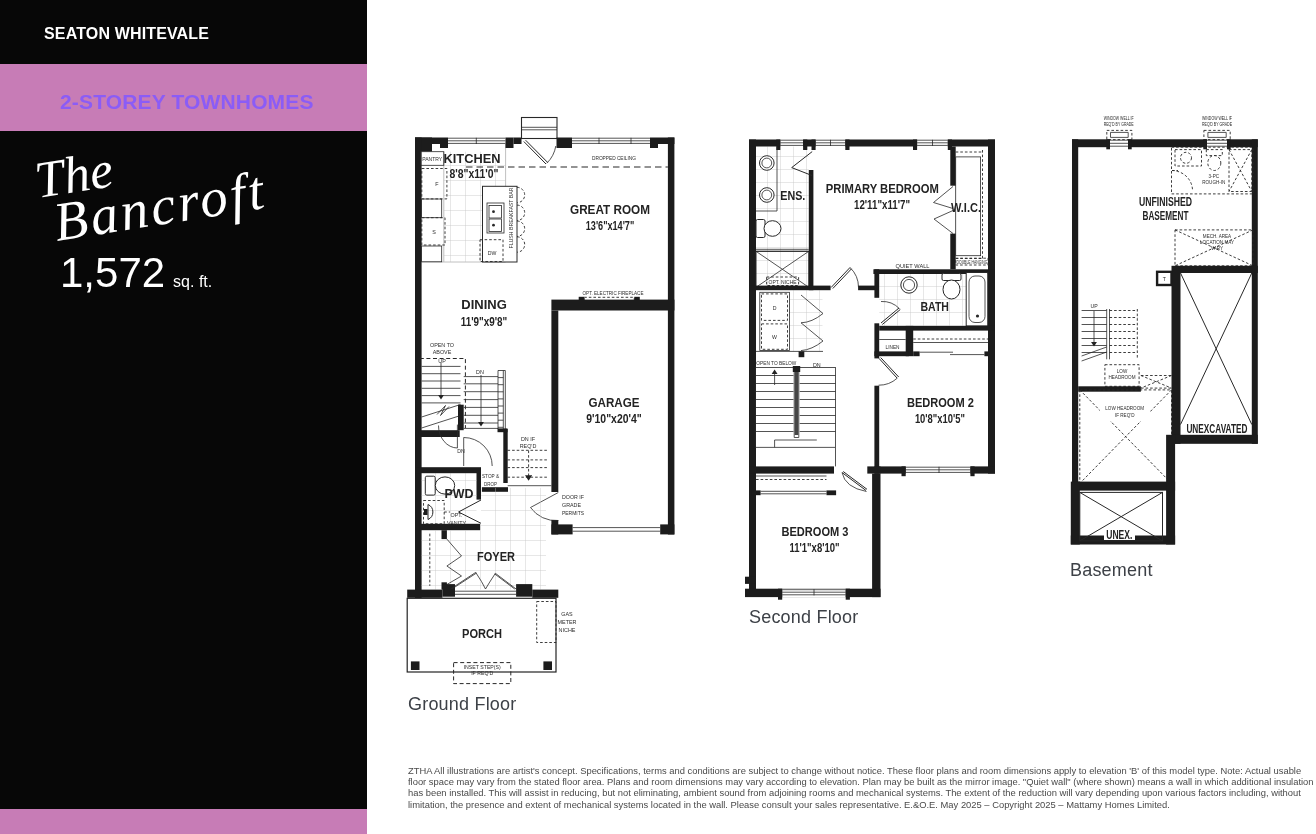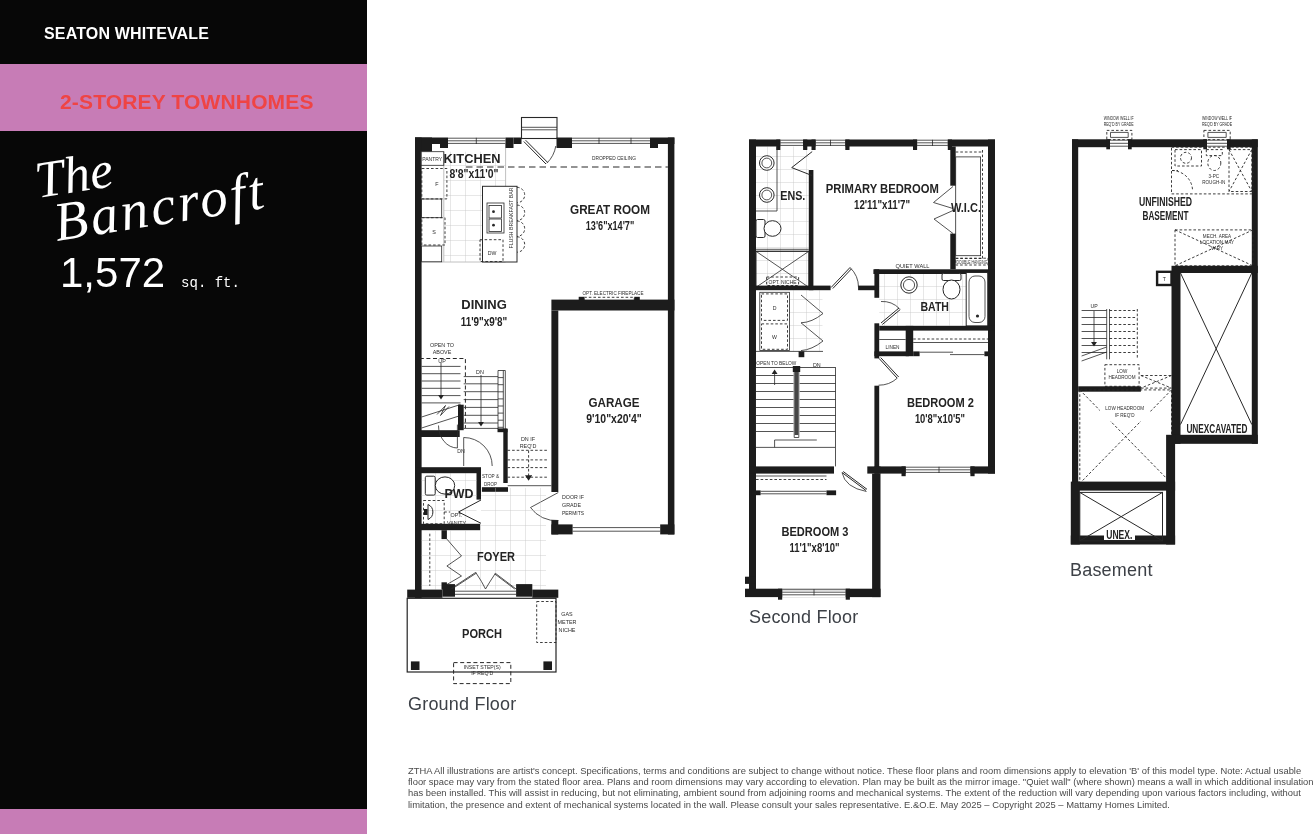--- a/index.html
+++ b/index.html
@@ -24,32 +24,32 @@
 </style>
 </head>
 <body>
 
 <div class="abs" style="left:0;top:0;width:367px;height:834px;background:#070707;"></div>
 
 <div class="abs" style="left:44px;top:24.5px;color:#fff;font-size:16px;font-weight:bold;letter-spacing:0.15px;">SEATON WHITEVALE</div>
 
 <div class="abs" style="left:0;top:64px;width:367px;height:67px;background:#c77cb6;"></div>
 
-<div class="abs" style="left:60px;top:90px;color:#ef4444;font-size:21px;font-weight:bold;letter-spacing:0.15px;">2-STOREY TOWNHOMES</div>
+<div class="abs" style="left:60px;top:90px;color:#8b5cf6;font-size:21px;font-weight:bold;letter-spacing:0.15px;">2-STOREY TOWNHOMES</div>
 
 <div class="abs" style="left:0;top:809px;width:367px;height:25px;background:#c77cb6;"></div>
 
 <svg class="abs" style="left:0;top:0;" width="367" height="400" viewBox="0 0 367 400">
 
   <text class="wt" x="38" y="198" font-size="52" transform="rotate(-9 38 198)">The</text>
 
   <text class="wt" x="57" y="241" font-size="55" letter-spacing="3" transform="rotate(-9 57 241)">Bancroft</text>
 </svg>
 
-<div class="abs" style="left:60px;top:249px;color:#fff;font-size:42px;">1,572<span style="font-size:14px;margin-left:16px;font-family:Liberation Mono, monospace;">sq. ft.</span></div>
+<div class="abs" style="left:60px;top:249px;color:#fff;font-size:42px;">1,572<span style="font-size:16px;margin-left:8px;">sq. ft.</span></div>
 <svg class="abs" style="left:0;top:0;" width="1316" height="834" viewBox="0 0 1316 834">
 <defs>
 <pattern id="tile" width="15" height="15" patternUnits="userSpaceOnUse">
   <path d="M15 0H0V15" fill="none" stroke="#c3c3c3" stroke-width="0.8"></path>
 </pattern>
 <pattern id="tile13" width="13" height="13" patternUnits="userSpaceOnUse">
   <path d="M13 0H0V13" fill="none" stroke="#c3c3c3" stroke-width="0.8"></path>
 </pattern>
 <marker id="ah" markerWidth="8" markerHeight="8" refX="3" refY="4" orient="auto">
   <path d="M0 0L6 4L0 8z" fill="#232323"></path>

